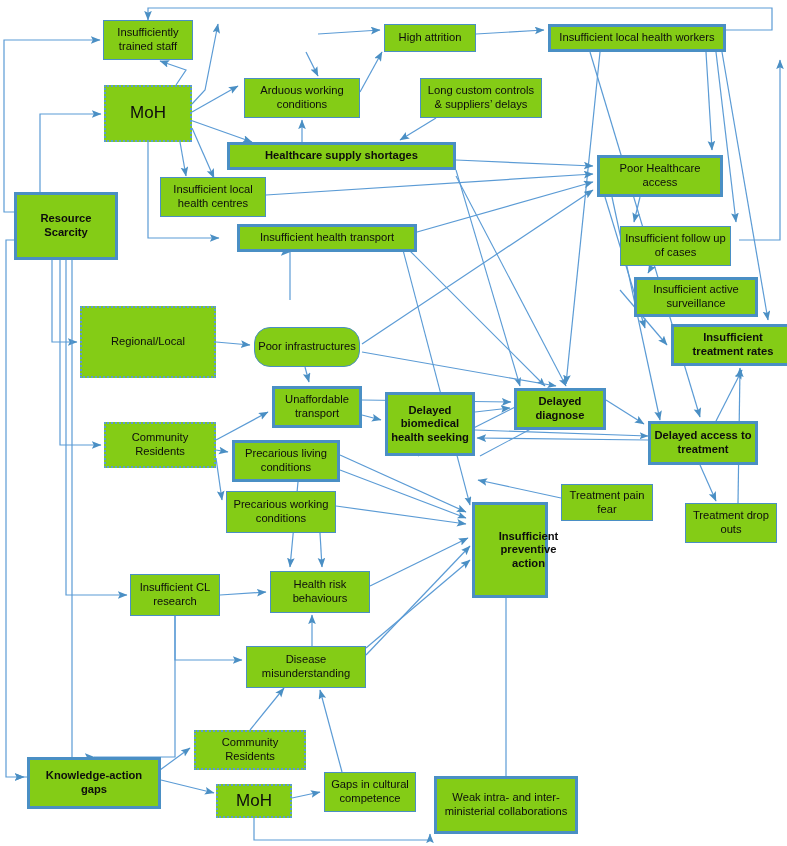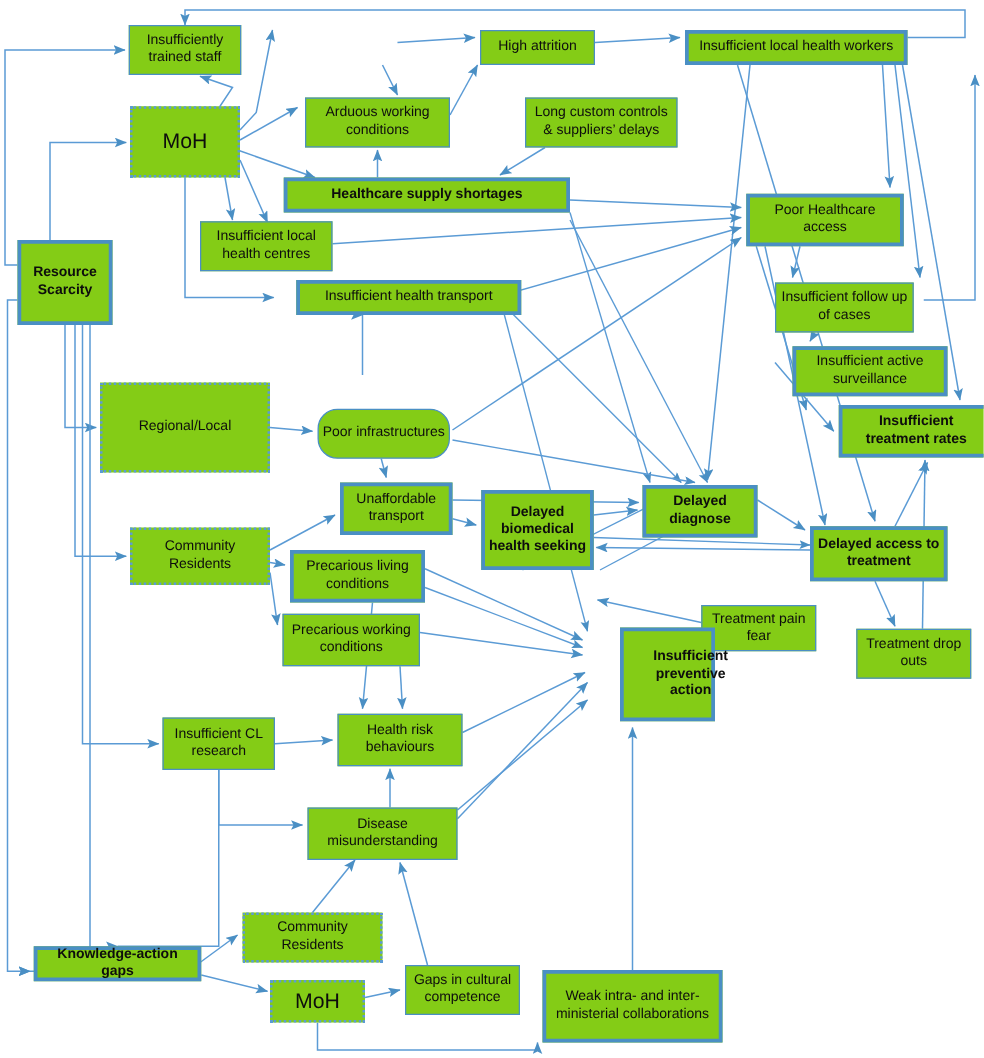--- a/index.html
+++ b/index.html
@@ -170,21 +170,21 @@
       <path d="M403,244 L545,386"></path>
       <path d="M403,250 L470,505"></path>
       <path d="M362,352 L556,386"></path>
       <path d="M418,456 L545,392"></path>
       <path d="M480,456 L600,392"></path>
       <path d="M340,470 L466,518"></path>
       <path d="M475,430 L648,436"></path>
     </g>
   </svg>
 
-  <div class="node thick" style="left:14px;top:192px;width:76px;height:68px;">
+  <div class="node thick" style="left:14px;top:192px;width:104px;height:68px;">
     <span>Resource Scarcity</span>
   </div>
 
   <div class="node thin" style="left:103px;top:20px;width:90px;height:40px;">
     <span>Insufficiently trained staff</span>
   </div>
 
 
   <div class="node thin" style="left:384px;top:24px;width:92px;height:28px;">
     <span>High attrition</span>
@@ -267,41 +267,41 @@
   </div>
 
   <div class="node thin" style="left:226px;top:491px;width:110px;height:42px;">
     <span>Precarious working conditions</span>
   </div>
 
   <div class="node thin" style="left:561px;top:484px;width:92px;height:37px;">
     <span>Treatment pain fear</span>
   </div>
 
-  <div class="node thick" style="left:496px;top:502px;width:76px;height:75px;padding-left:40px;">
+  <div class="node thick" style="left:472px;top:502px;width:76px;height:96px;padding-left:40px;">
     <span>Insufficient preventive action</span>
   </div>
 
   <div class="node thin" style="left:685px;top:503px;width:92px;height:40px;">
     <span>Treatment drop outs</span>
   </div>
 
   <div class="node thin" style="left:130px;top:574px;width:90px;height:42px;">
     <span>Insufficient CL research</span>
   </div>
 
   <div class="node thin" style="left:270px;top:571px;width:100px;height:42px;">
     <span>Health risk behaviours</span>
   </div>
 
   <div class="node thin" style="left:246px;top:646px;width:120px;height:42px;">
     <span>Disease misunderstanding</span>
   </div>
 
-  <div class="node thick" style="left:27px;top:757px;width:134px;height:28px;">
+  <div class="node thick" style="left:27px;top:757px;width:134px;height:52px;">
     <span>Knowledge-action gaps</span>
   </div>
 
   <div class="node dotted" style="left:194px;top:730px;width:112px;height:40px;">
     <span>Community Residents</span>
   </div>
 
   <div class="node dotted big" style="left:216px;top:784px;width:76px;height:34px;">
     <span>MoH</span>
   </div>

